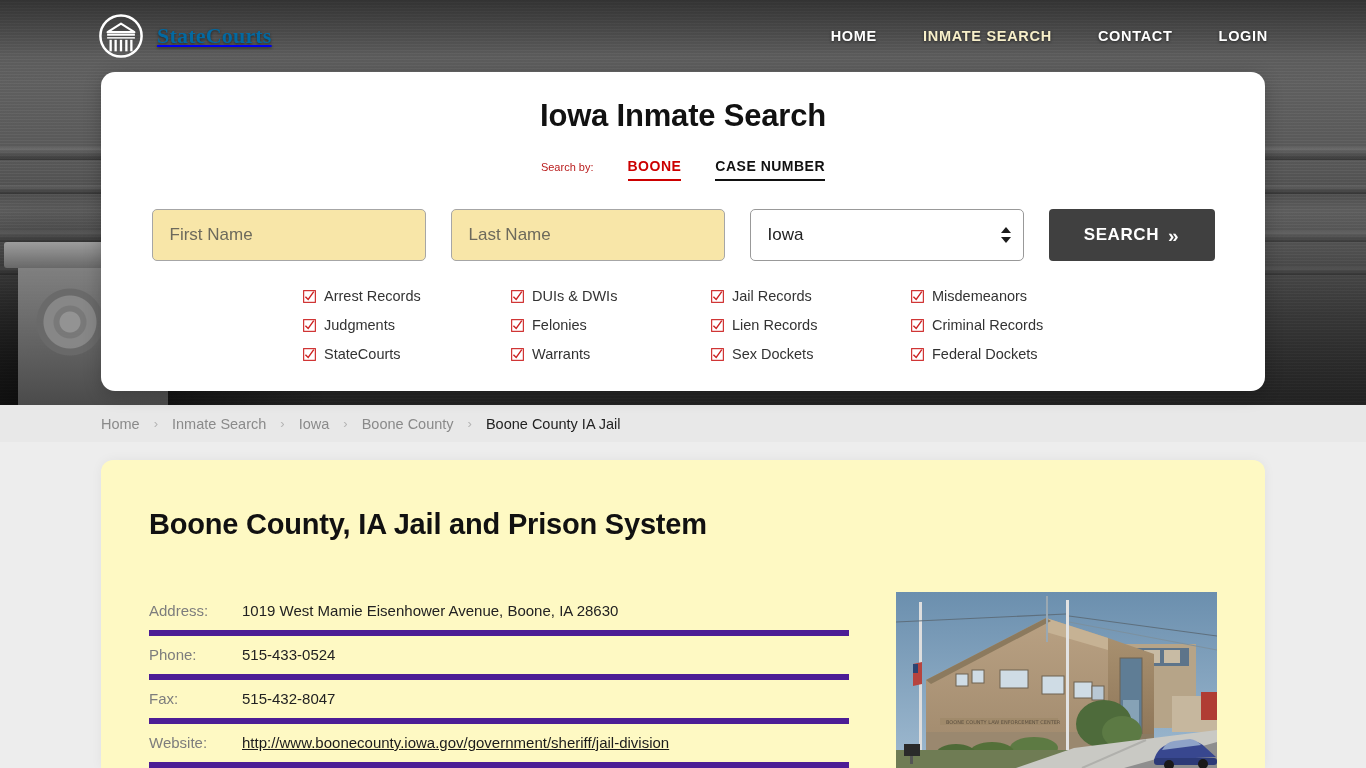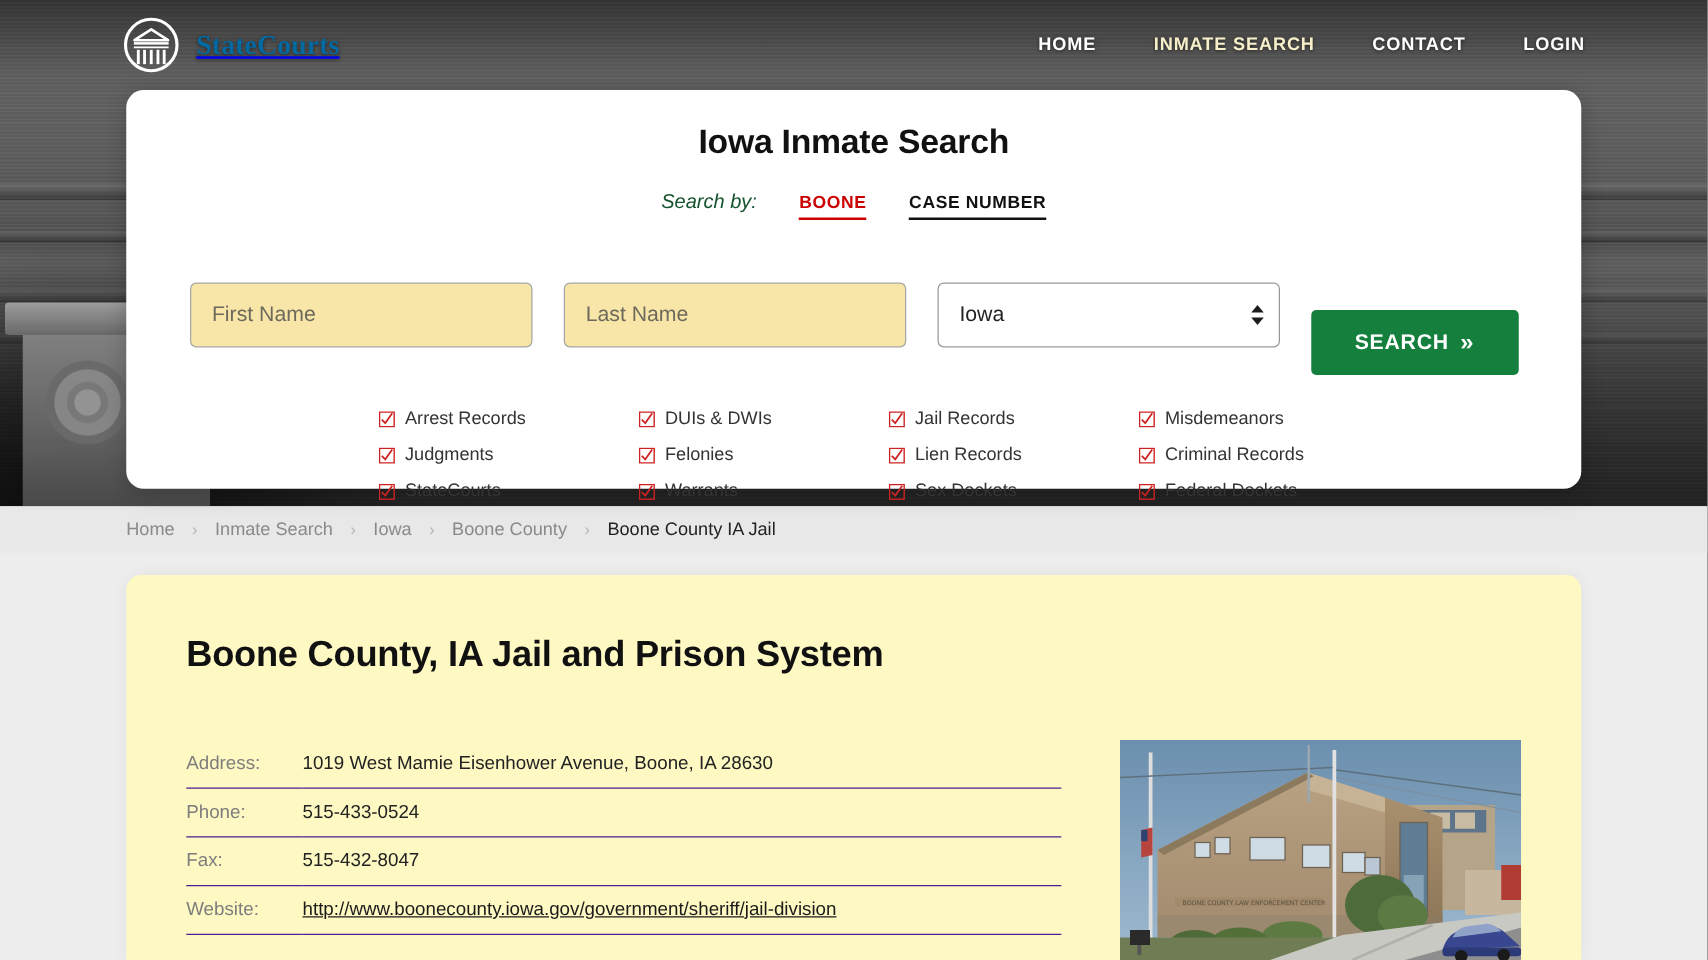--- a/index.html
+++ b/index.html
@@ -146,36 +146,35 @@
     width: 1164px;
     height: 319px;
     background: #ffffff;
     border-radius: 14px;
     z-index: 7;
     box-shadow: 0 4px 18px rgba(0,0,0,.22);
     padding-top: 26px;
   }
   .card-title {
     text-align: center;
-    font-size: 27px;
+    font-size: 31px;
     font-weight: 700;
     color: #111111;
     letter-spacing: -.2px;
   }
   .searchby-row {
     margin-top: 24px;
     display: flex;
     align-items: baseline;
     justify-content: center;
     gap: 34px;
   }
   .searchby-label {
-    font-size: 16px;
-    color: #14532d;
-    font-style: italic;
+    font-size: 11px;
+    color: #b91c1c;
   }
   .tab {
     font-size: 14px;
     font-weight: 700;
     letter-spacing: .5px;
     padding-bottom: 5px;
     cursor: pointer;
   }
   .tab-name {
     color: #cc0000;
@@ -240,34 +239,33 @@
     width: 0; height: 0;
     border-left: 5px solid transparent;
     border-right: 5px solid transparent;
   }
   .stepper .up   { border-bottom: 6px solid #1c1c1c; }
   .stepper .down { border-top: 6px solid #1c1c1c; }
 
   .search-btn {
     width: 166px;
     height: 52px;
-    background: #15803d;
+    background: #404040;
     border: none;
     border-radius: 4px;
     color: #ffffff;
     font-size: 17px;
     font-weight: 700;
     letter-spacing: .6px;
     font-family: "Liberation Sans", sans-serif;
     cursor: pointer;
     display: flex;
     align-items: center;
     justify-content: center;
     gap: 9px;
-    margin-top: 44px;
   }
   .search-btn .chev { font-size: 19px; line-height: 1; }
 
   .features {
     margin: 26px auto 0;
     width: 760px;
     display: grid;
     grid-template-columns: 208px 200px 200px auto;
     row-gap: 10px;
   }
@@ -332,21 +330,21 @@
 
   .detail-table {
     position: absolute;
     top: 132px;
     left: 48px;
     width: 700px;
     border-collapse: collapse;
   }
   .detail-table td {
     padding: 10px 0 11px;
-    border-bottom: 1px solid #4c1d95;
+    border-bottom: 6px solid #4c1d95;
     font-size: 15px;
     vertical-align: top;
   }
   .detail-table td.lbl {
     width: 93px;
     color: #7d7d7d;
   }
   .detail-table td.val { color: #222222; }
   .detail-table a {
     color: #1b1b1b;

